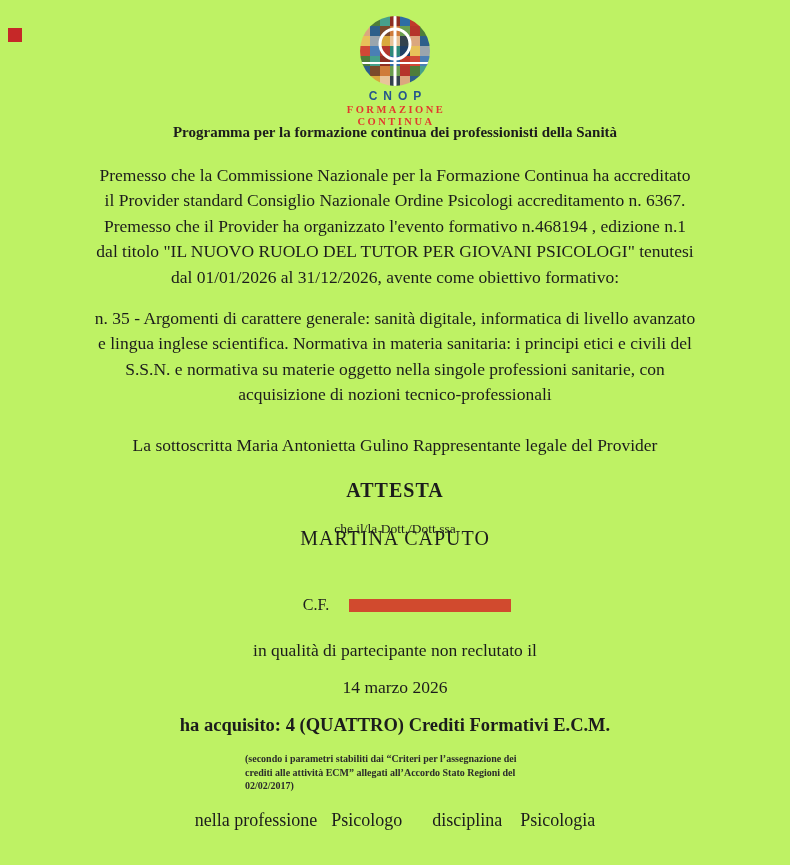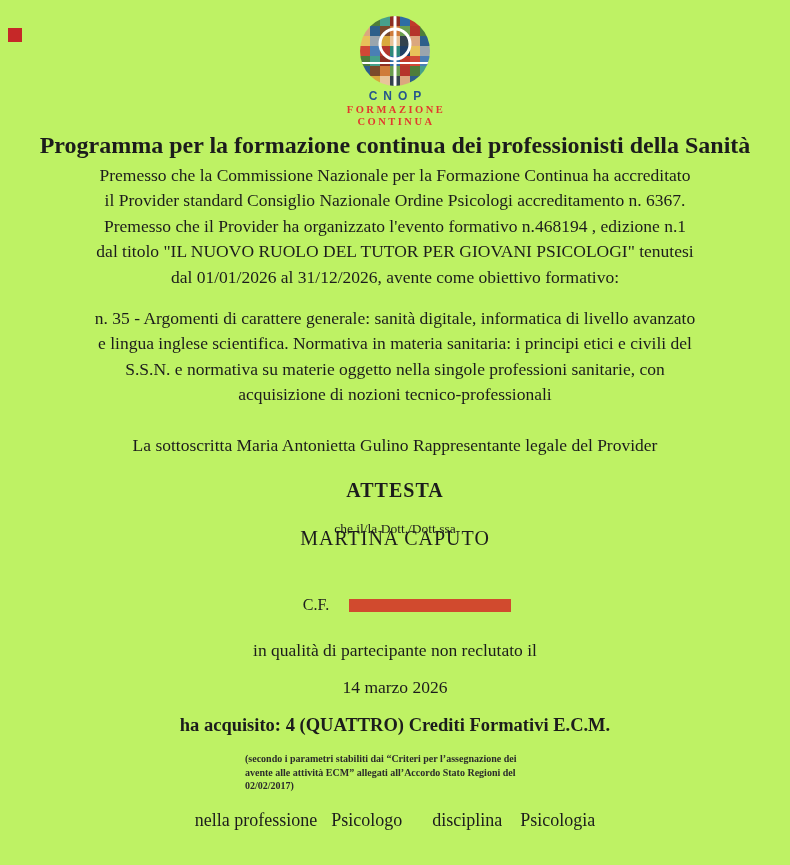--- a/index.html
+++ b/index.html
@@ -30,21 +30,21 @@
     color:var(--logo_blue, #27568c);
     padding-left:6px; 
   }
   .logo-red {
     font-family:Liberation Serif, serif;
     font-weight:bold; font-size:10.5px; letter-spacing:2.5px;
     color:var(--logo_red, #e23a2e);
     margin-top:1px; padding-left:2px;
   }
 
-  .title { top:132px; font-size:24px; font-weight:bold; }
+  .title { top:124px; font-size:15px; font-weight:bold; }
 
   .para { line-height:25.4px; font-size:17.5px; }
   .intro { top:163px; }
   .objective { top:306px; }
 
   .declaration { top:435px; font-size:17.5px; }
   .attesta { top:479px; font-size:20px; font-weight:bold; letter-spacing:1px; }
   .salutation { top:521px; font-size:13.5px; }
   .participant { top:527px; font-size:20px; letter-spacing:1px; }
 
@@ -180,21 +180,21 @@
   </div>
 
   <div class="abs participation">in qualità di partecipante non reclutato il</div>
 
   <div class="abs date">14 marzo 2026</div>
 
   <div class="abs credits">ha acquisito: 4 (QUATTRO) Crediti Formativi E.C.M.</div>
 
   <div class="credits-note">
     <div>(secondo i parametri stabiliti dai “Criteri per l’assegnazione dei</div>
-    <div>avente alle attività ECM” allegati all’Accordo Stato Regioni del</div>
+    <div>crediti alle attività ECM” allegati all’Accordo Stato Regioni del</div>
     <div>02/02/2017)</div>
   </div>
 
   <div class="prof-row">
     <span>nella professione</span>
     <span class="v1">Psicologo</span>
     <span class="l2">disciplina</span>
     <span class="v2">Psicologia</span>
   </div>
 

